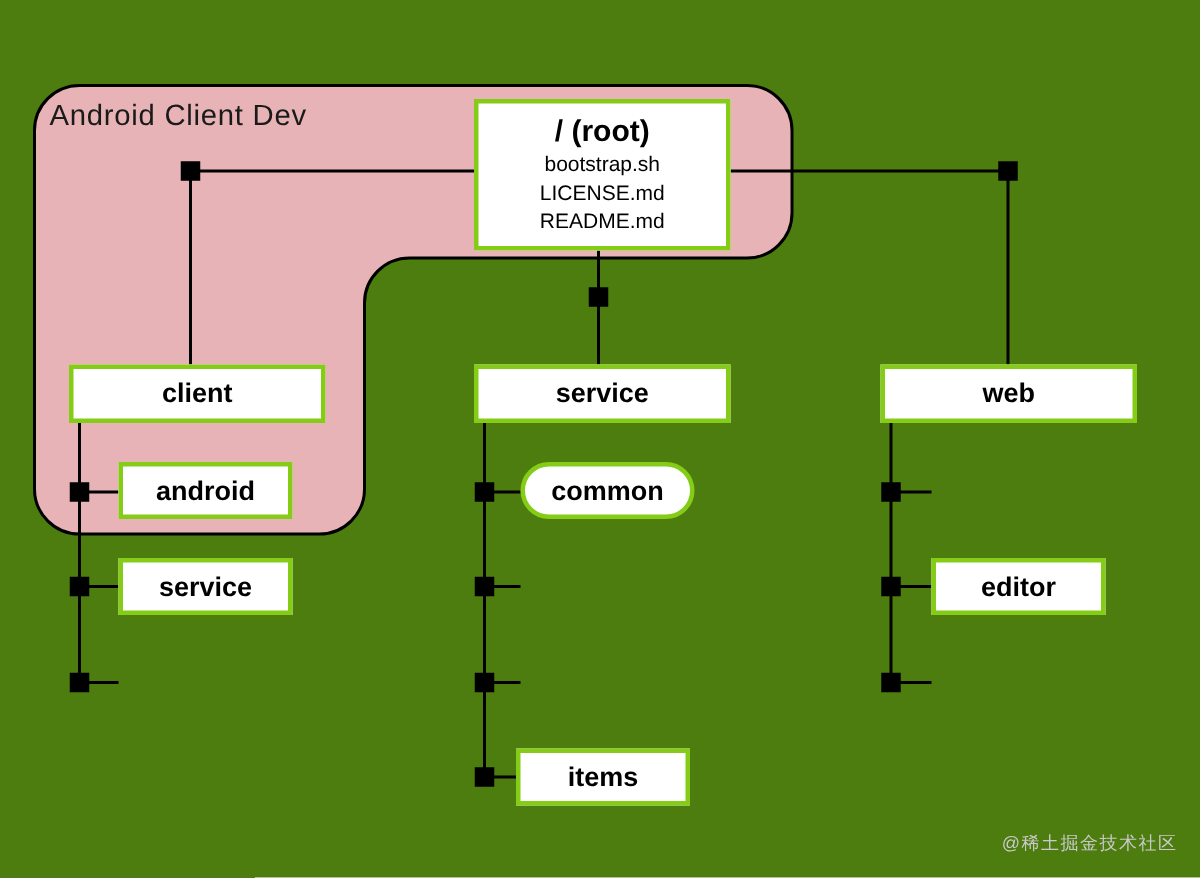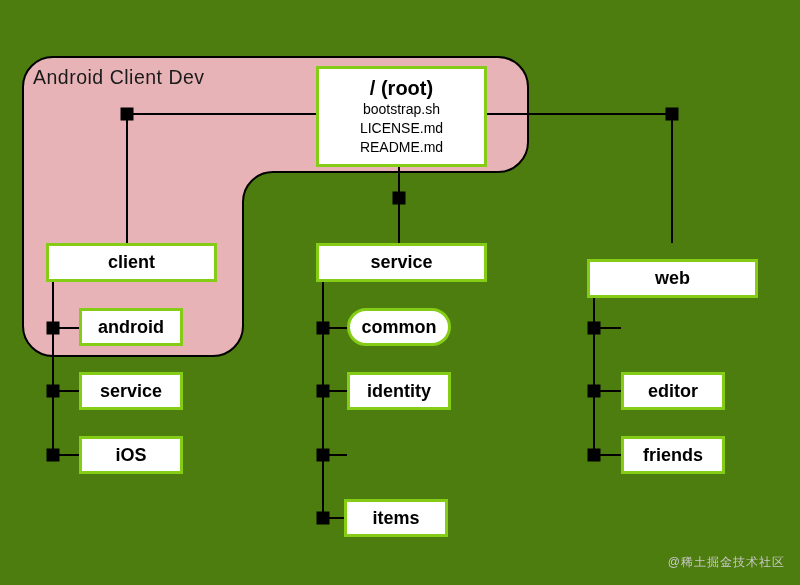--- a/index.html
+++ b/index.html
@@ -36,21 +36,21 @@
     border: 3px solid #84cc16;
     display: flex;
     align-items: center;
     justify-content: center;
     font-weight: bold;
     font-size: 18px;
     color: #000000;
     white-space: nowrap;
   }
   .node.parent { width: 171px; height: 39px; }
-  .node.child  { width: 104px; height: 38px; }
+  .node.child  { width: 116px; height: 38px; }
 
   .node.root {
     width: 171px;
     height: 101px;
     flex-direction: column;
     justify-content: flex-start;
     padding-top: 7px;
   }
   .root-title {
     font-weight: bold;
@@ -117,28 +117,25 @@
 
   <div class="node root" style="left:316px; top:66px;">
     <div class="root-title">/ (root)</div>
     <div class="root-file">bootstrap.sh</div>
     <div class="root-file">LICENSE.md</div>
     <div class="root-file">README.md</div>
   </div>
 
   <div class="node parent" style="left:46px; top:243px;">client</div>
   <div class="node parent" style="left:316px; top:243px;">service</div>
-  <div class="node parent" style="left:587px; top:243px;margin-top:16px;">web</div>
+  <div class="node parent" style="left:587px; top:243px;">web</div>
 
   <div class="node child" style="left:79px; top:308px;">android</div>
   <div class="node child" style="left:79px; top:372px;">service</div>
-  <div class="node child" style="left:79px; top:436px;">iOS</div>
 
   <div class="node child" style="left:347px; top:308px;border-radius:19px;">common</div>
-  <div class="node child" style="left:347px; top:372px;">identity</div>
   <div class="node child" style="left:344px; top:499px;">items</div>
 
   <div class="node child" style="left:621px; top:372px;">editor</div>
-  <div class="node child" style="left:621px; top:436px;">friends</div>
 
   <div class="watermark">@稀土掘金技术社区</div>
 
 </div>
 
 </body></html>

